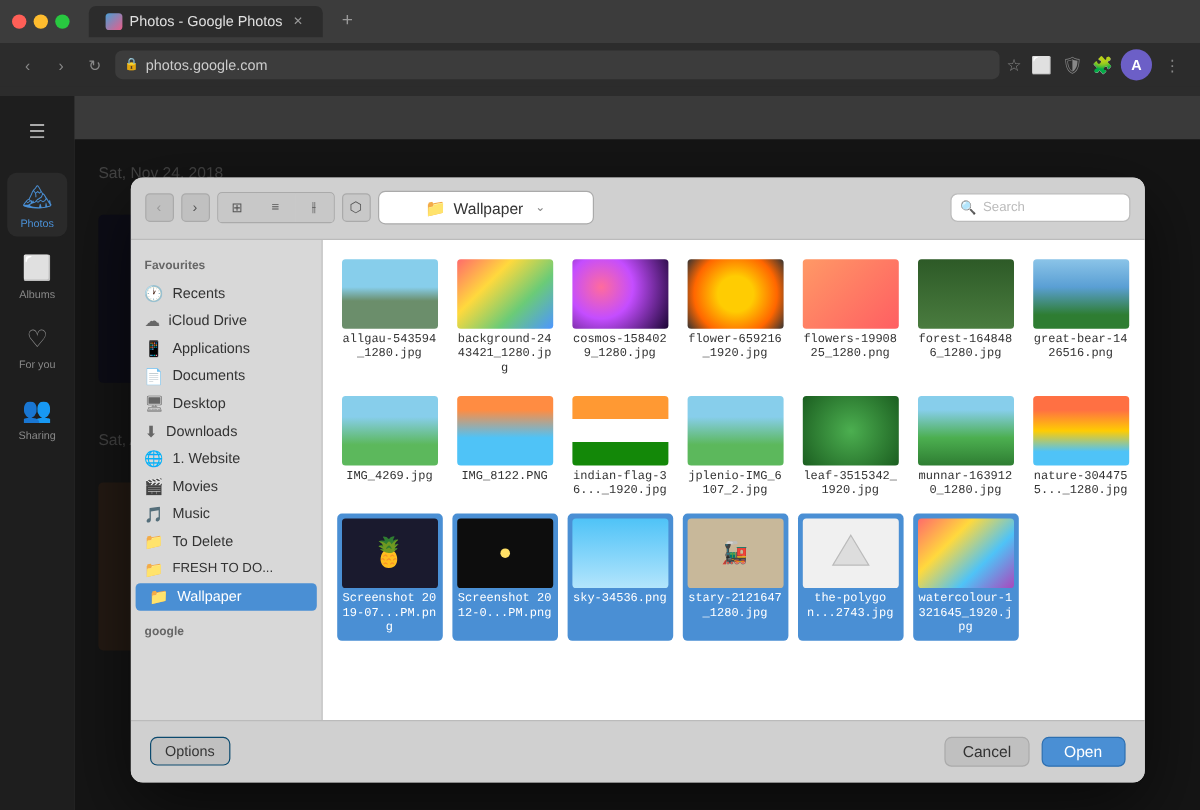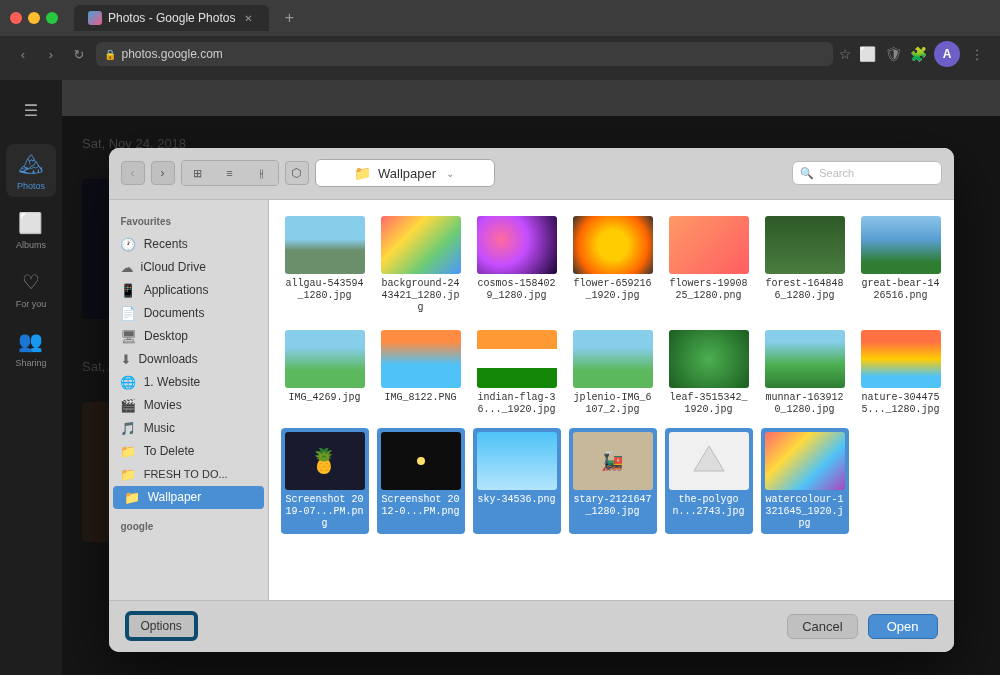--- a/index.html
+++ b/index.html
@@ -342,21 +342,21 @@
       height: 52px;
       display: flex;
       align-items: center;
       padding: 0 16px;
       gap: 10px;
       border-top: 1px solid #bbb;
       justify-content: space-between;
     }
     .options-btn {
       background: #c0c0c0;
-      border: 4px solid #0c4a6e;
+      border: 1px solid #0c4a6e;
       border-radius: 6px;
       padding: 4px 12px;
       font-size: 12px; color: #333; cursor: pointer;
     }
     .footer-actions {
       display: flex; gap: 10px; align-items: center; padding-left: 19px;
     }
     .cancel-btn {
       background: #c0c0c0;
       border: 1px solid #aaa;

